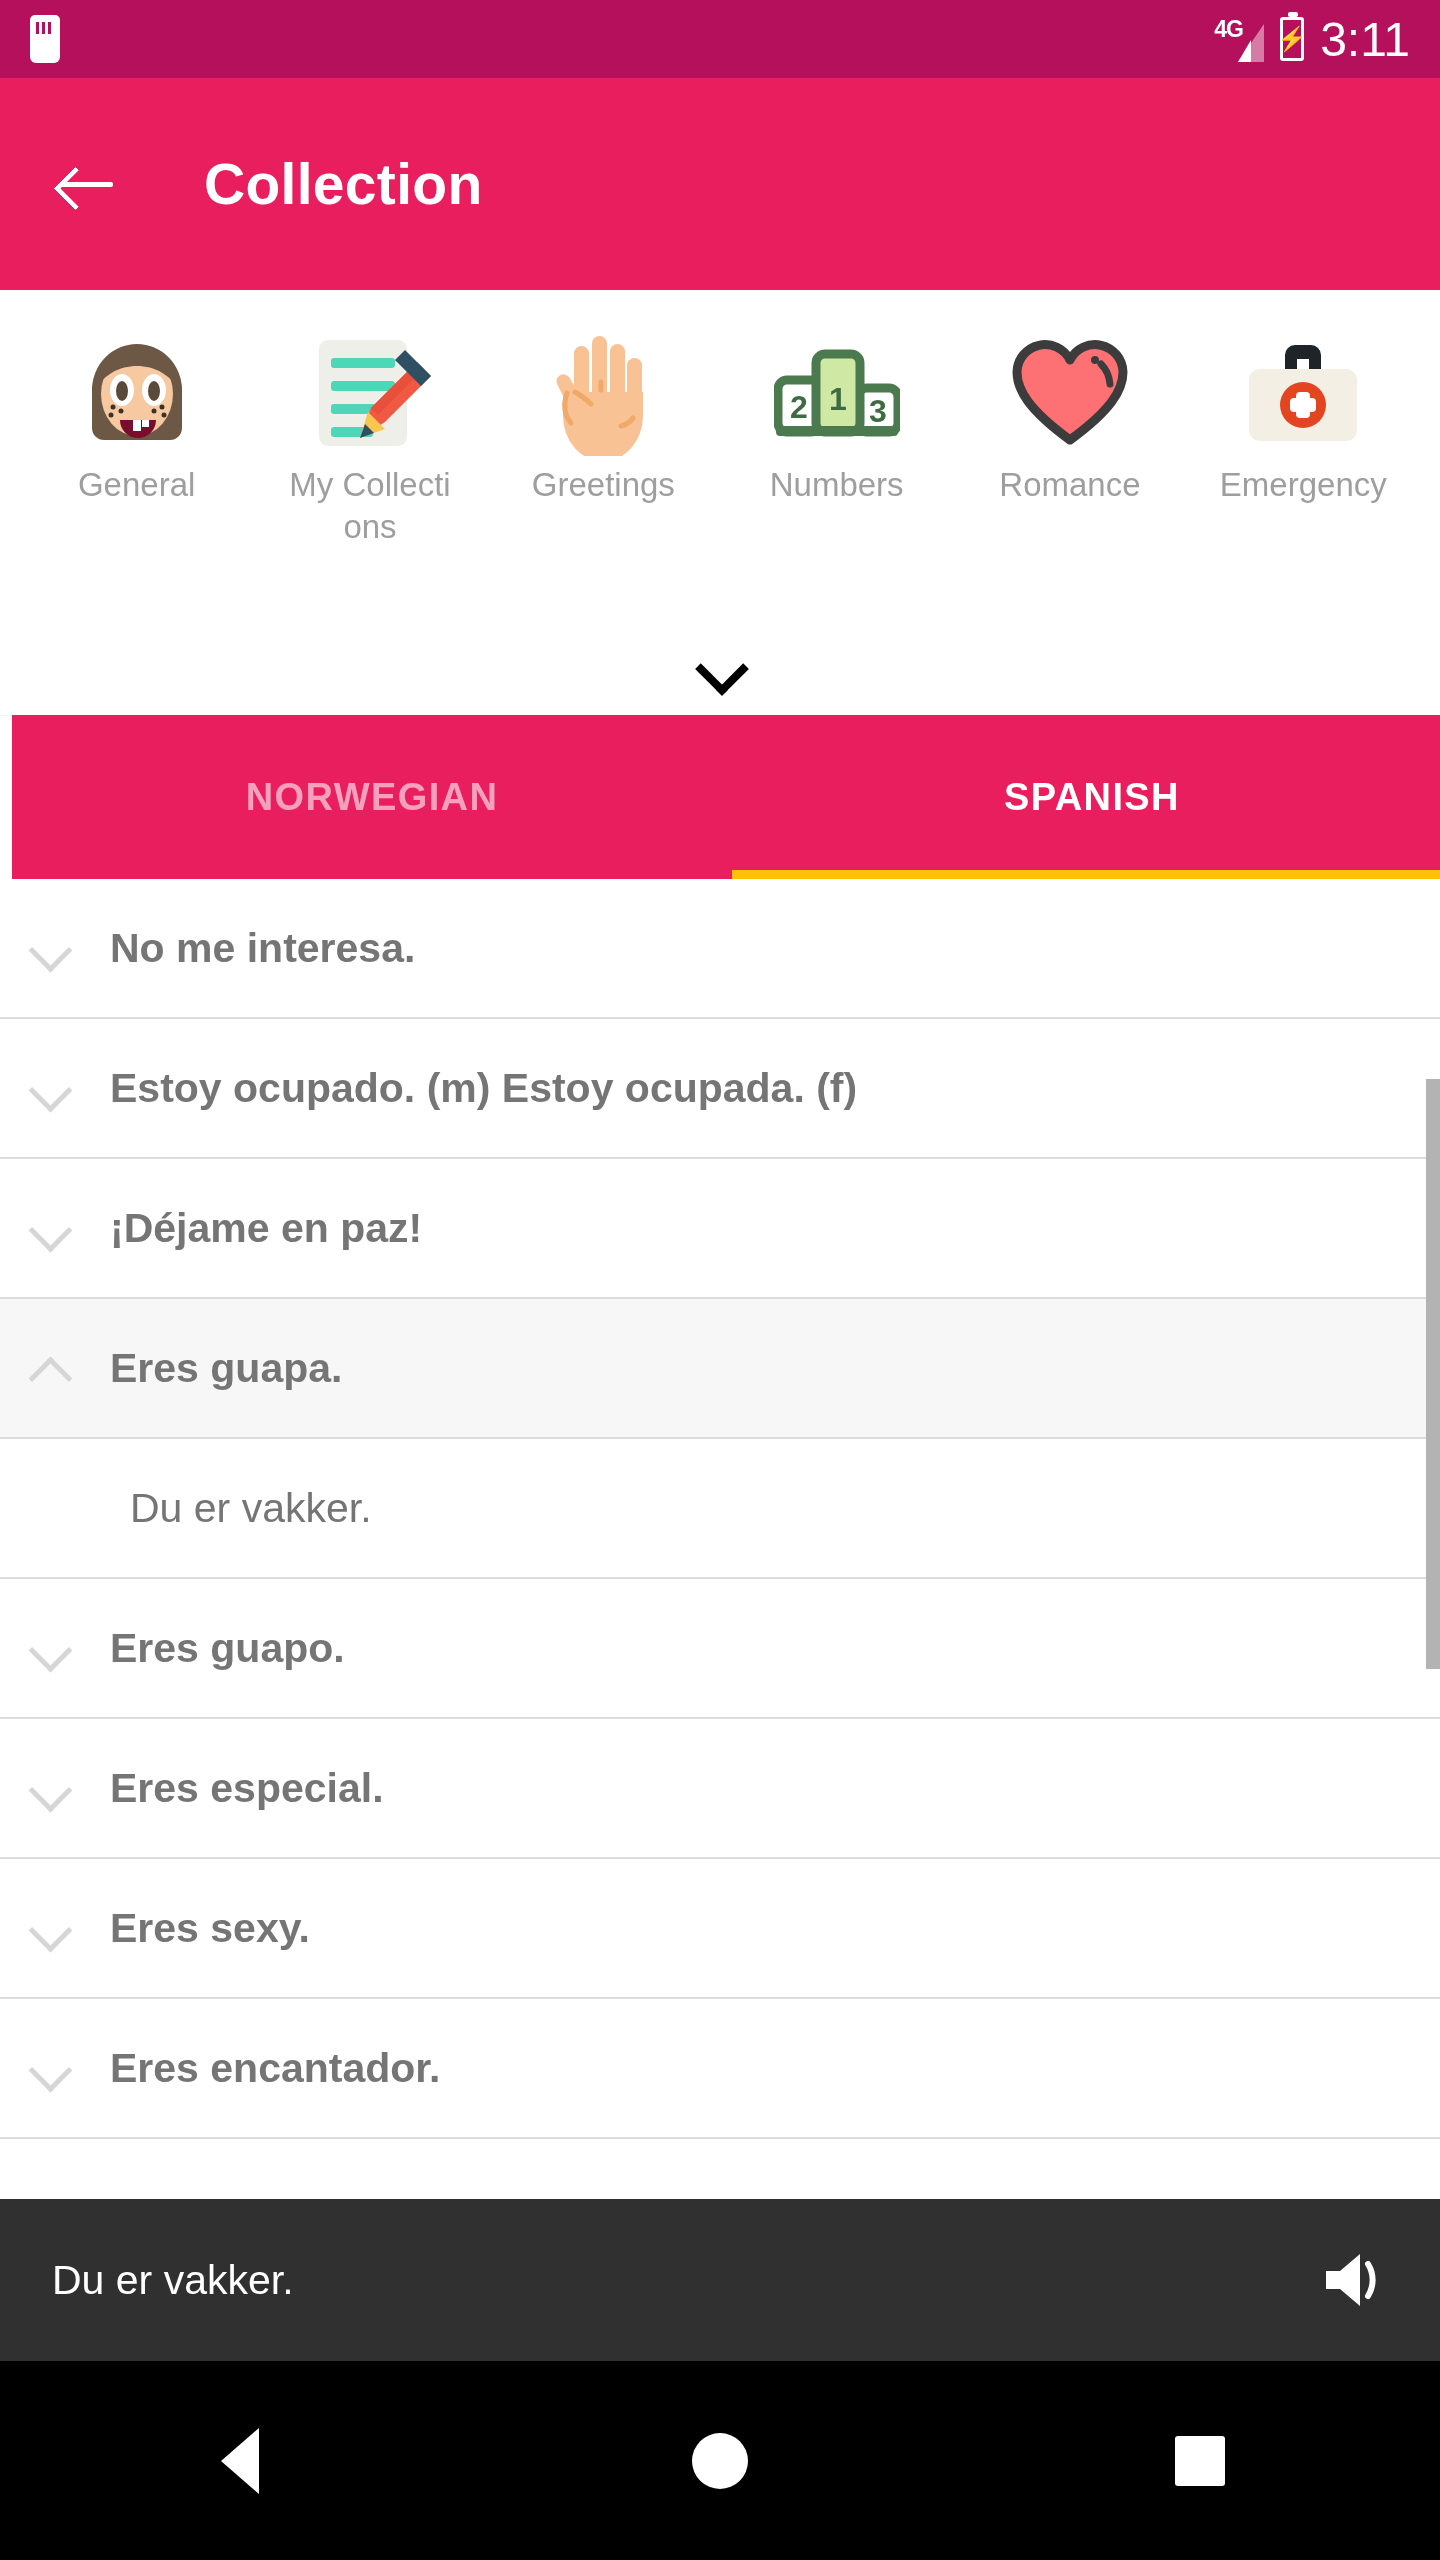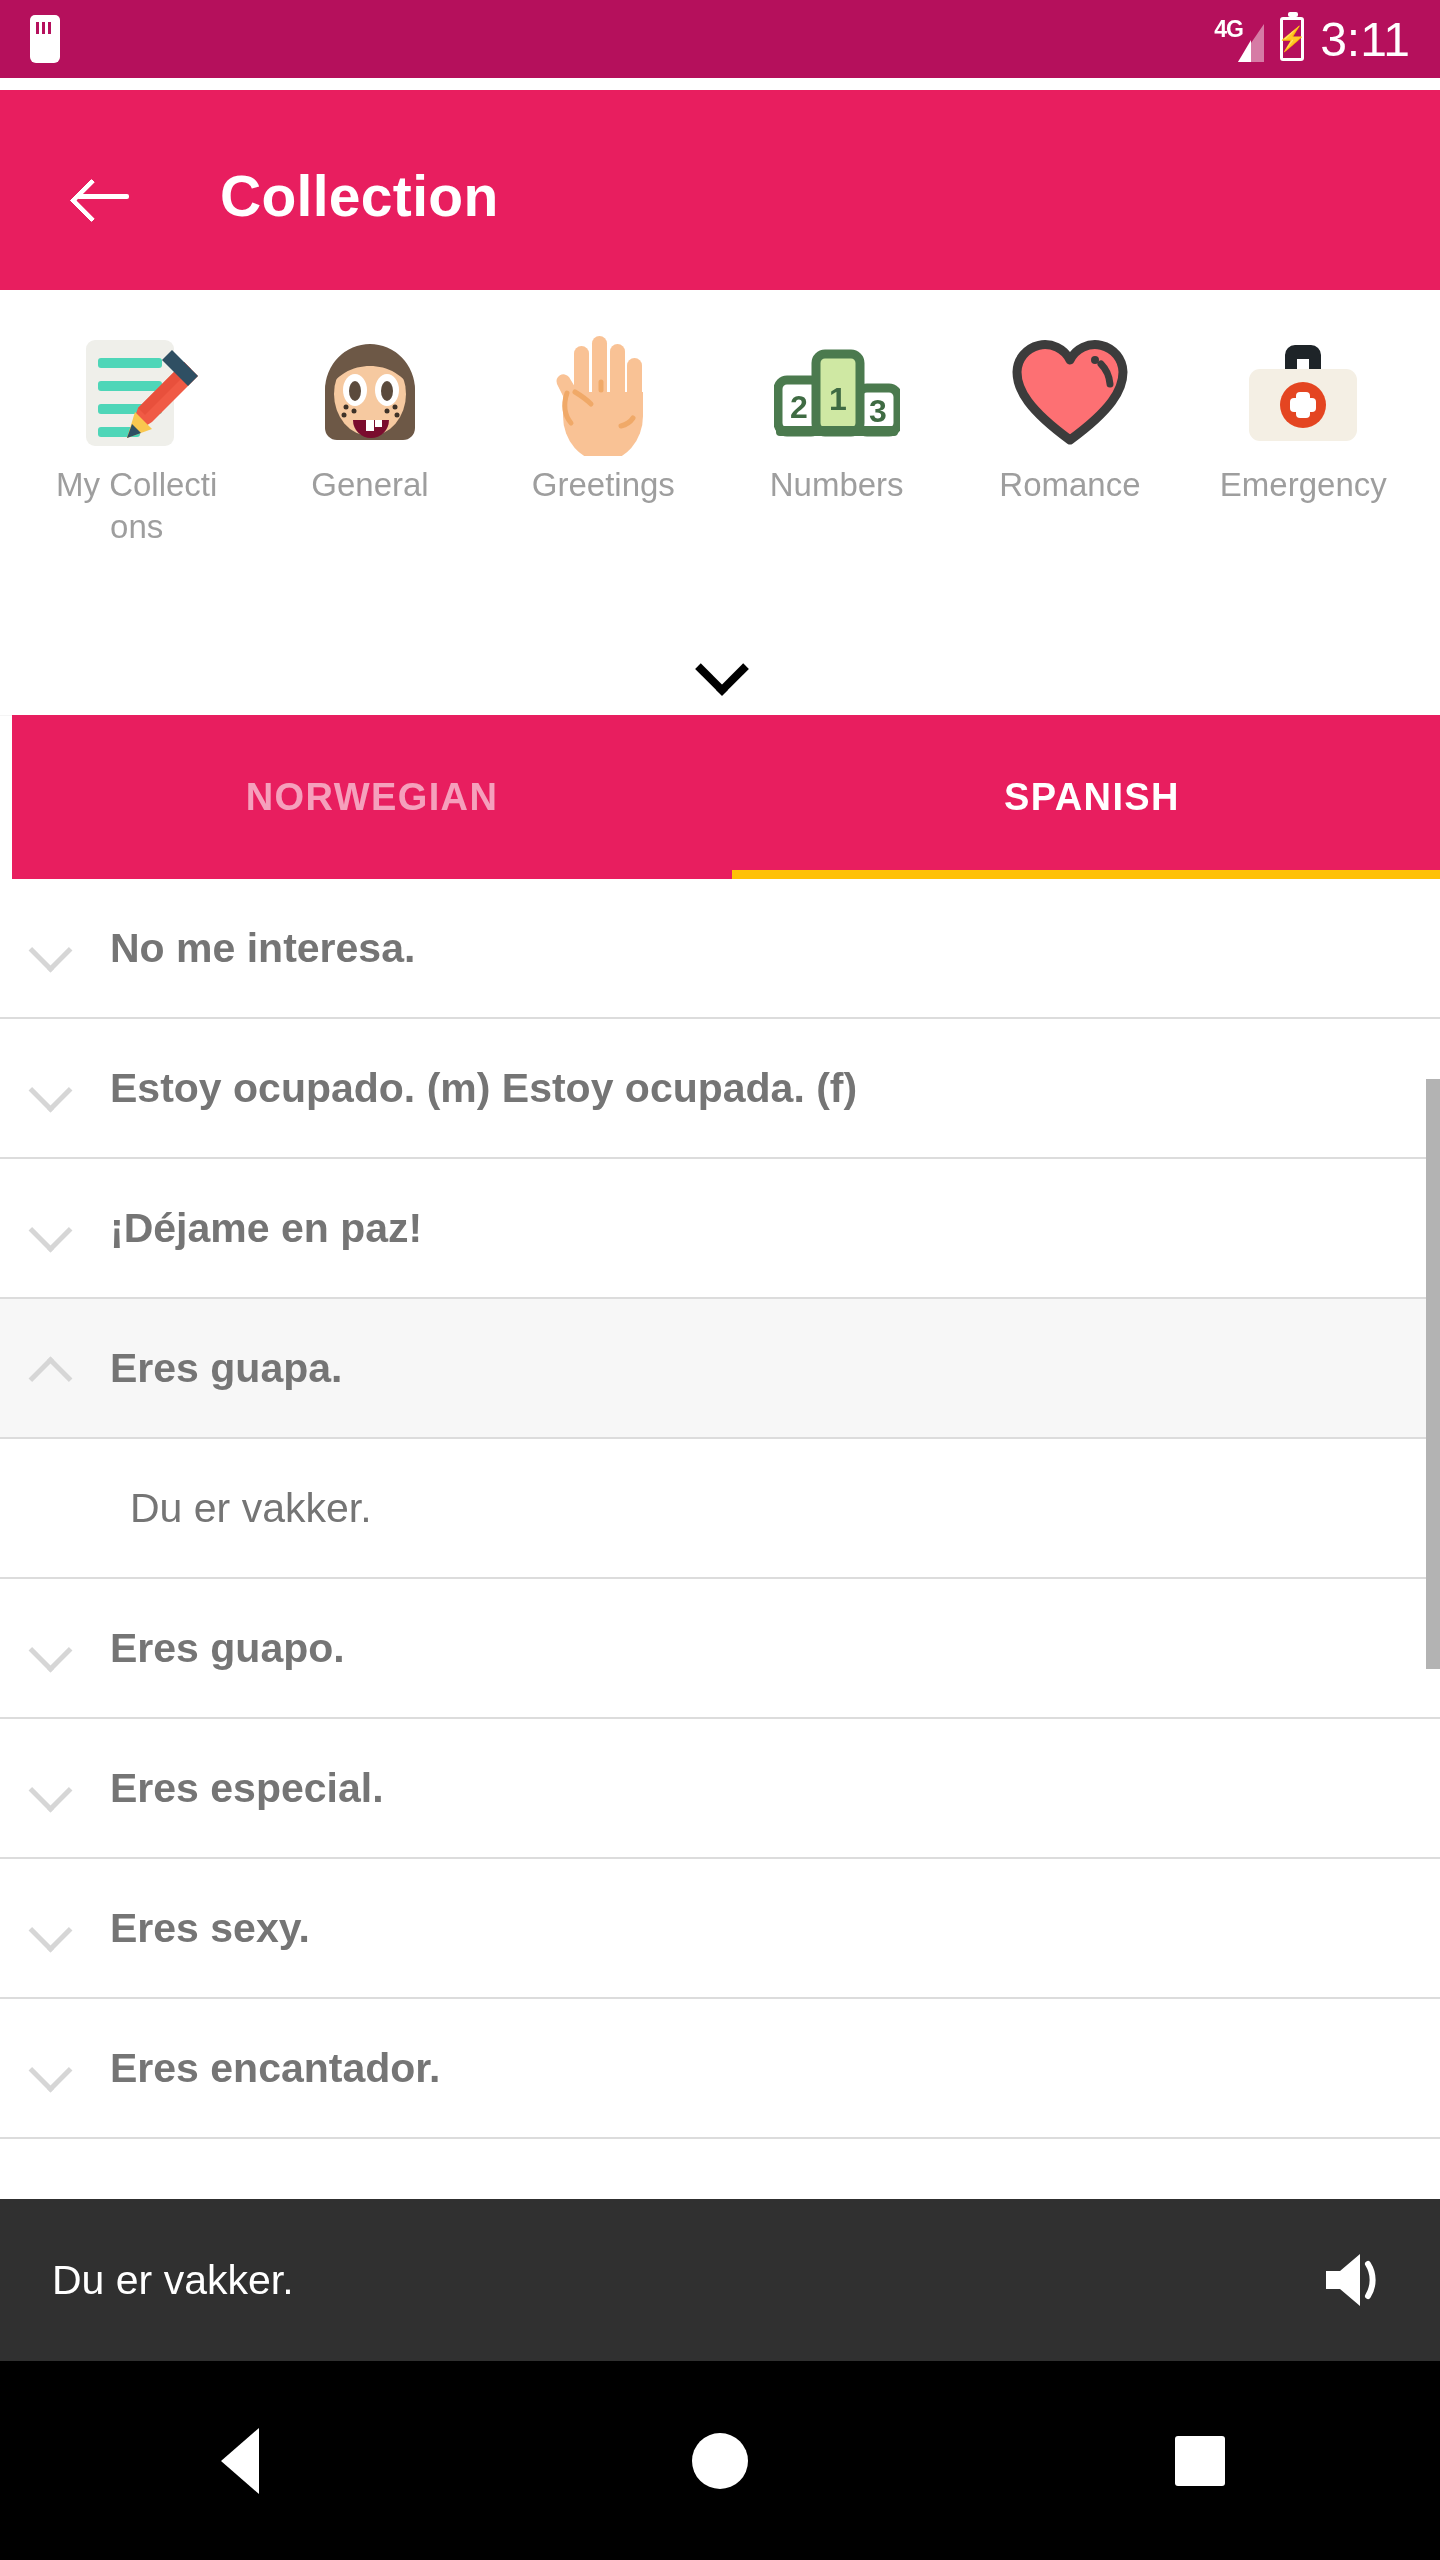--- a/index.html
+++ b/index.html
@@ -30,22 +30,22 @@
   .sig-tri2{ position:absolute; right:13px; bottom:0; width:0;height:0;
      border-left:13px solid transparent; border-bottom:22px solid #fff; }
   .bat{ width:24px; height:44px; border:3px solid #fff; border-radius:3px; position:relative;
         display:flex;align-items:center;justify-content:center;}
   .bat::before{content:"";position:absolute;top:-8px;left:5px;width:10px;height:5px;background:#fff;border-radius:2px;}
   .bat .bolt{ color:#fff; font-size:24px; line-height:1; }
   .clock{ font-size:48px; font-weight:500; letter-spacing:0px; }
 
   
   .app-bar{
-    position:absolute; top:90px; left:0; width:1440px; height:212px;
-    background:#E81E5F; display:flex; align-items:center; padding-left:60px;
+    position:absolute; top:78px; left:0; width:1440px; height:212px;
+    background:#E81E5F; display:flex; align-items:center; padding-left:44px;
   }
   .back-btn{ width:86px; height:86px; display:flex;align-items:center;justify-content:center;
      cursor:pointer;}
   .back-arrow{ width:52px; height:40px; position:relative; }
   .back-arrow::before{content:"";position:absolute;top:18px;left:0;width:52px;height:5px;background:#fff;border-radius:2px;}
   .back-arrow::after{content:"";position:absolute;top:9px;left:-1px;width:26px;height:26px;
      border-left:5px solid #fff;border-bottom:5px solid #fff;transform:rotate(45deg);border-radius:2px;}
   .app-title{ color:#fff; font-size:57px; font-weight:bold; margin-left:74px; letter-spacing:0.3px;}
 
   
@@ -152,38 +152,20 @@
 
   <div class="app-bar">
     <div class="back-btn">
       <div class="back-arrow"></div>
     </div>
     <div class="app-title">Collection</div>
   </div>
 
   <div class="cat-strip">
     <div class="cat-row">
-
-      <div class="cat-item">
-        <div class="cat-ico">
-          <svg width="130" height="122" viewBox="0 0 130 122">
-            <rect x="14" y="8" width="88" height="106" rx="9" fill="#efefea"></rect>
-            <rect x="26" y="26" width="64" height="10" rx="3" fill="#4ed6b8"></rect>
-            <rect x="26" y="49" width="64" height="10" rx="3" fill="#4ed6b8"></rect>
-            <rect x="26" y="72" width="64" height="10" rx="3" fill="#4ed6b8"></rect>
-            <rect x="26" y="95" width="42" height="10" rx="3" fill="#4ed6b8"></rect>
-            <polygon points="55,106 66,76 112,30 126,44 80,90" fill="#f05a45"></polygon>
-            <polygon points="66,76 112,30 119,37 73,83" fill="#e8503c"></polygon>
-            <polygon points="100,18 126,44 116,54 90,28" fill="#2f4f63"></polygon>
-            <polygon points="55,106 63,80 80,97" fill="#f9c74f"></polygon>
-            <polygon points="55,106 60,92 69,101" fill="#2f4f63"></polygon>
-          </svg>
-        </div>
-        <div class="cat-label">My Collections</div>
-      </div>
 
       <div class="cat-item">
         <div class="cat-ico">
           <svg width="122" height="122" viewBox="0 0 122 122">
             <path d="M16 62 a45 48 0 0 1 90 0 v34 a12 12 0 0 1 -12 12 h-66 a12 12 0 0 1 -12 -12 z" fill="#6d5846"></path>
             <ellipse cx="61" cy="62" rx="36" ry="42" fill="#f6c9a0"></ellipse>
             <path d="M16 58 a45 46 0 0 1 90 0 v6 c-10 -22 -28 -30 -45 -30 s-35 8 -45 30z" fill="#6d5846"></path>
             <ellipse cx="46" cy="58" rx="12" ry="16" fill="#fff"></ellipse>
             <ellipse cx="78" cy="58" rx="12" ry="16" fill="#fff"></ellipse>
             <ellipse cx="46" cy="59" rx="6" ry="10" fill="#5b4a3c"></ellipse>
@@ -197,20 +179,38 @@
             <path d="M44 88 h36 a18 18 0 0 1 -36 0z" fill="#7a0c2e"></path>
             <rect x="57" y="88" width="8" height="11" fill="#fff"></rect>
             <rect x="66" y="88" width="7" height="7" fill="#fff"></rect>
           </svg>
         </div>
         <div class="cat-label">General</div>
       </div>
 
       <div class="cat-item">
         <div class="cat-ico">
+          <svg width="130" height="122" viewBox="0 0 130 122">
+            <rect x="14" y="8" width="88" height="106" rx="9" fill="#efefea"></rect>
+            <rect x="26" y="26" width="64" height="10" rx="3" fill="#4ed6b8"></rect>
+            <rect x="26" y="49" width="64" height="10" rx="3" fill="#4ed6b8"></rect>
+            <rect x="26" y="72" width="64" height="10" rx="3" fill="#4ed6b8"></rect>
+            <rect x="26" y="95" width="42" height="10" rx="3" fill="#4ed6b8"></rect>
+            <polygon points="55,106 66,76 112,30 126,44 80,90" fill="#f05a45"></polygon>
+            <polygon points="66,76 112,30 119,37 73,83" fill="#e8503c"></polygon>
+            <polygon points="100,18 126,44 116,54 90,28" fill="#2f4f63"></polygon>
+            <polygon points="55,106 63,80 80,97" fill="#f9c74f"></polygon>
+            <polygon points="55,106 60,92 69,101" fill="#2f4f63"></polygon>
+          </svg>
+        </div>
+        <div class="cat-label">My Collections</div>
+      </div>
+
+      <div class="cat-item">
+        <div class="cat-ico">
           <svg width="120" height="126" viewBox="0 0 120 126">
             <path d="M20 66 l-6 -12 a7 7 0 0 1 12 -7 l12 20z" fill="#f9c295"></path>
             <rect x="31" y="16" width="15" height="62" rx="7.5" fill="#f9c295"></rect>
             <rect x="49" y="6" width="15" height="72" rx="7.5" fill="#f9c295"></rect>
             <rect x="67" y="14" width="15" height="64" rx="7.5" fill="#f9c295"></rect>
             <rect x="84" y="28" width="15" height="52" rx="7.5" fill="#f9c295"></rect>
             <path d="M20 62 h80 v24 a30 34 0 0 1 -80 0z" fill="#f9c295"></path>
             <path d="M24 63 q-6 18 4 30" stroke="#f0a968" stroke-width="5" fill="none" stroke-linecap="round"></path>
             <path d="M58 52 v8" stroke="#f0a968" stroke-width="5" fill="none" stroke-linecap="round"></path>
             <path d="M32 62 q10 6 16 12" stroke="#f0a968" stroke-width="5" fill="none" stroke-linecap="round"></path>

